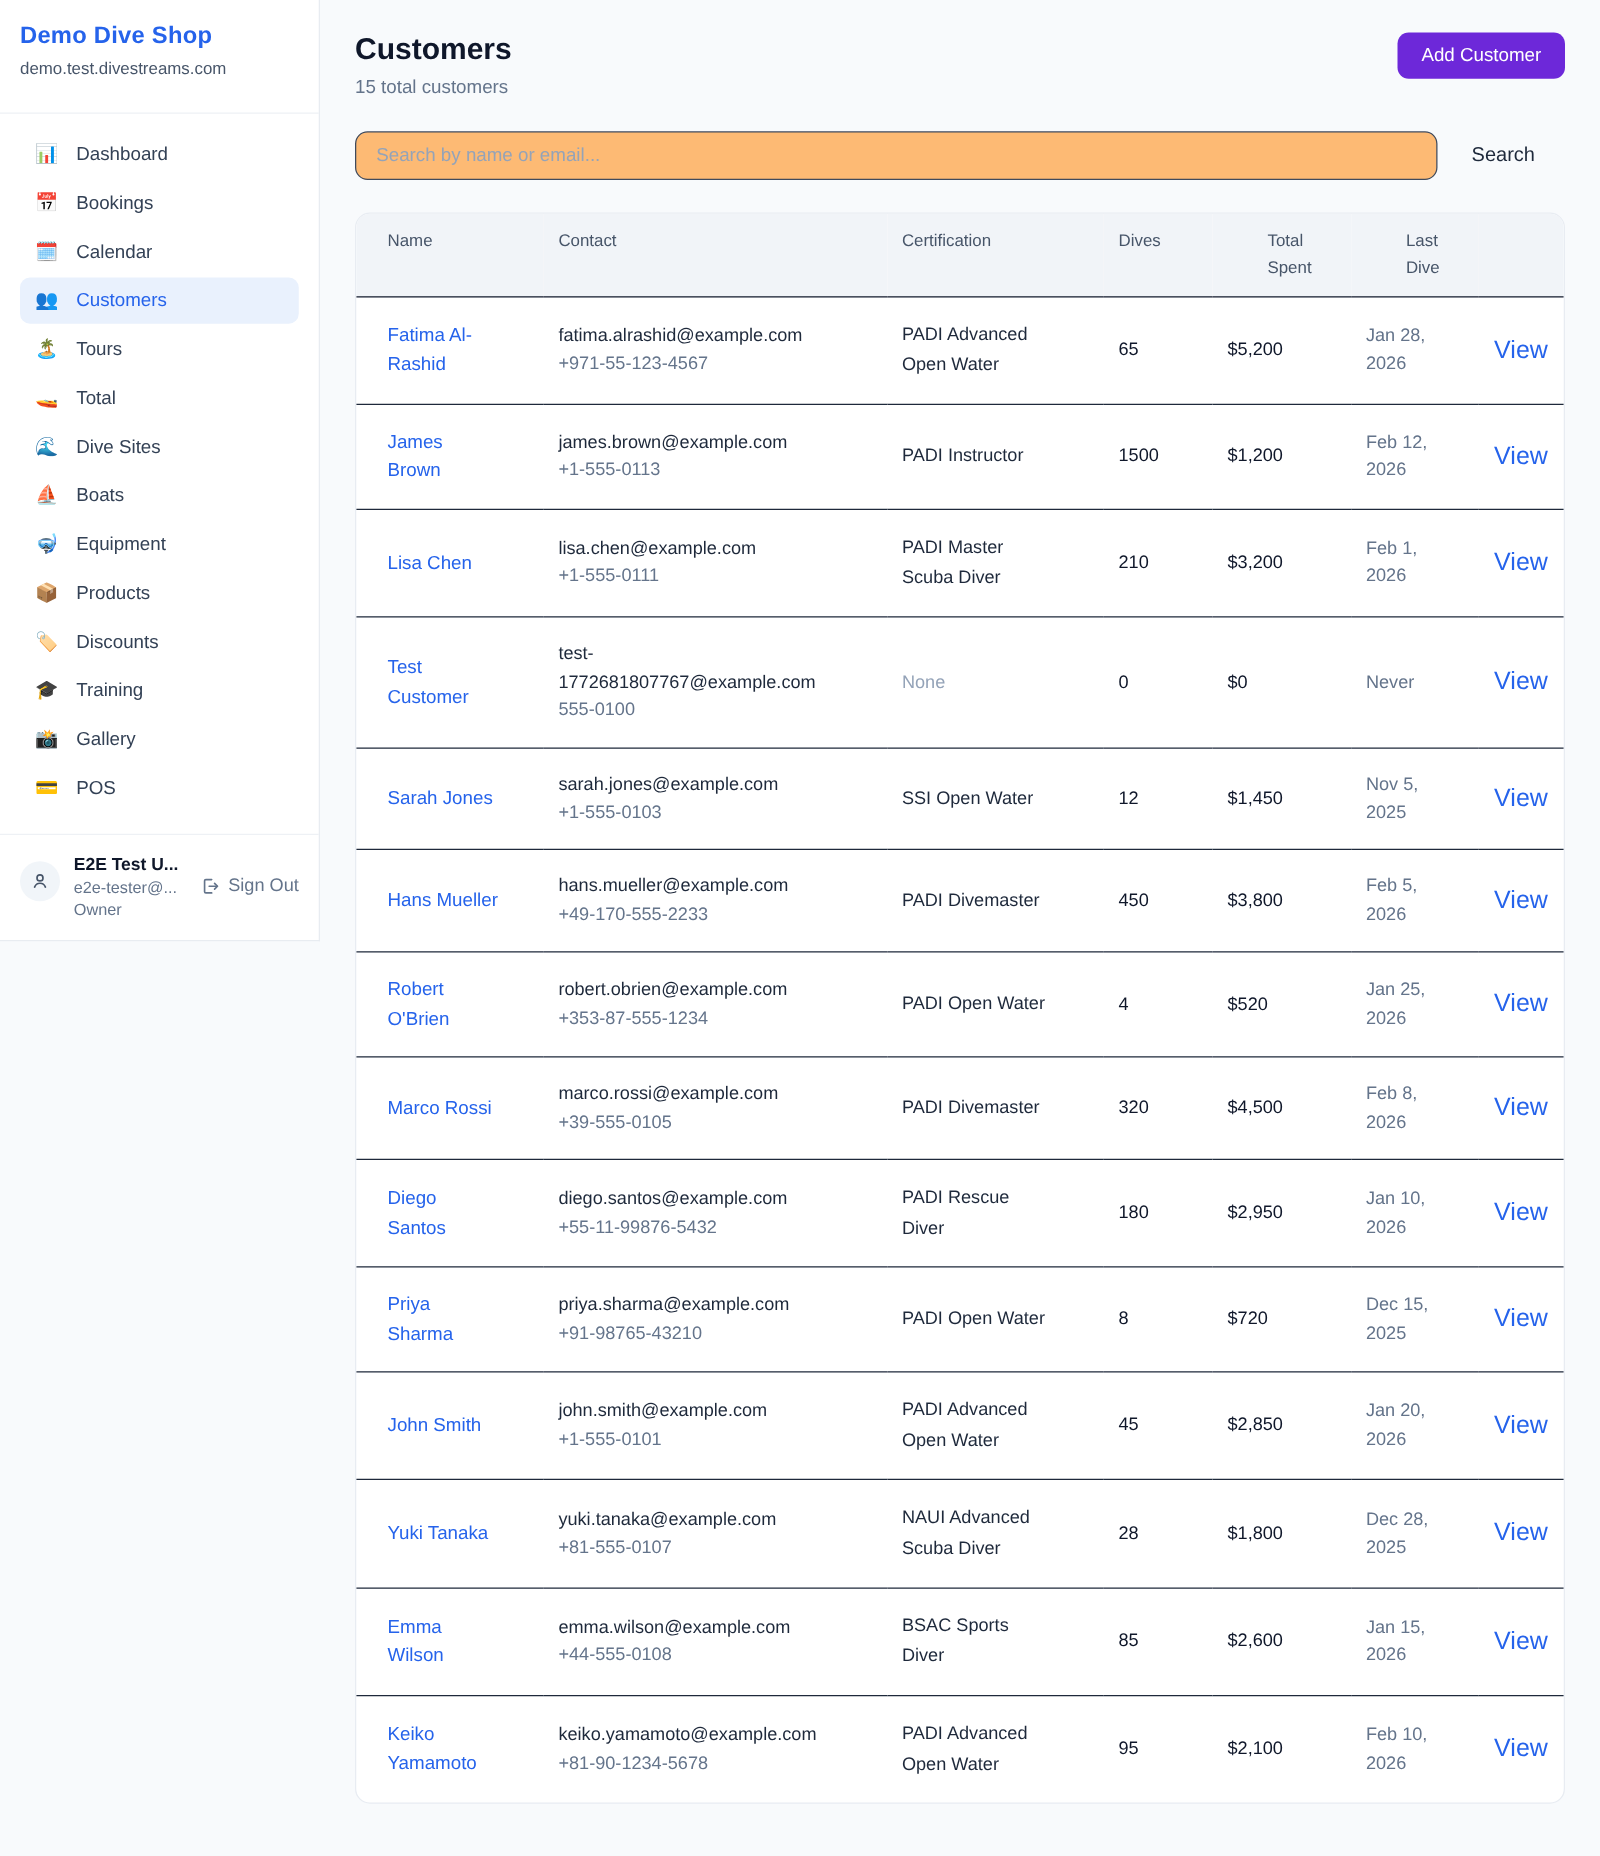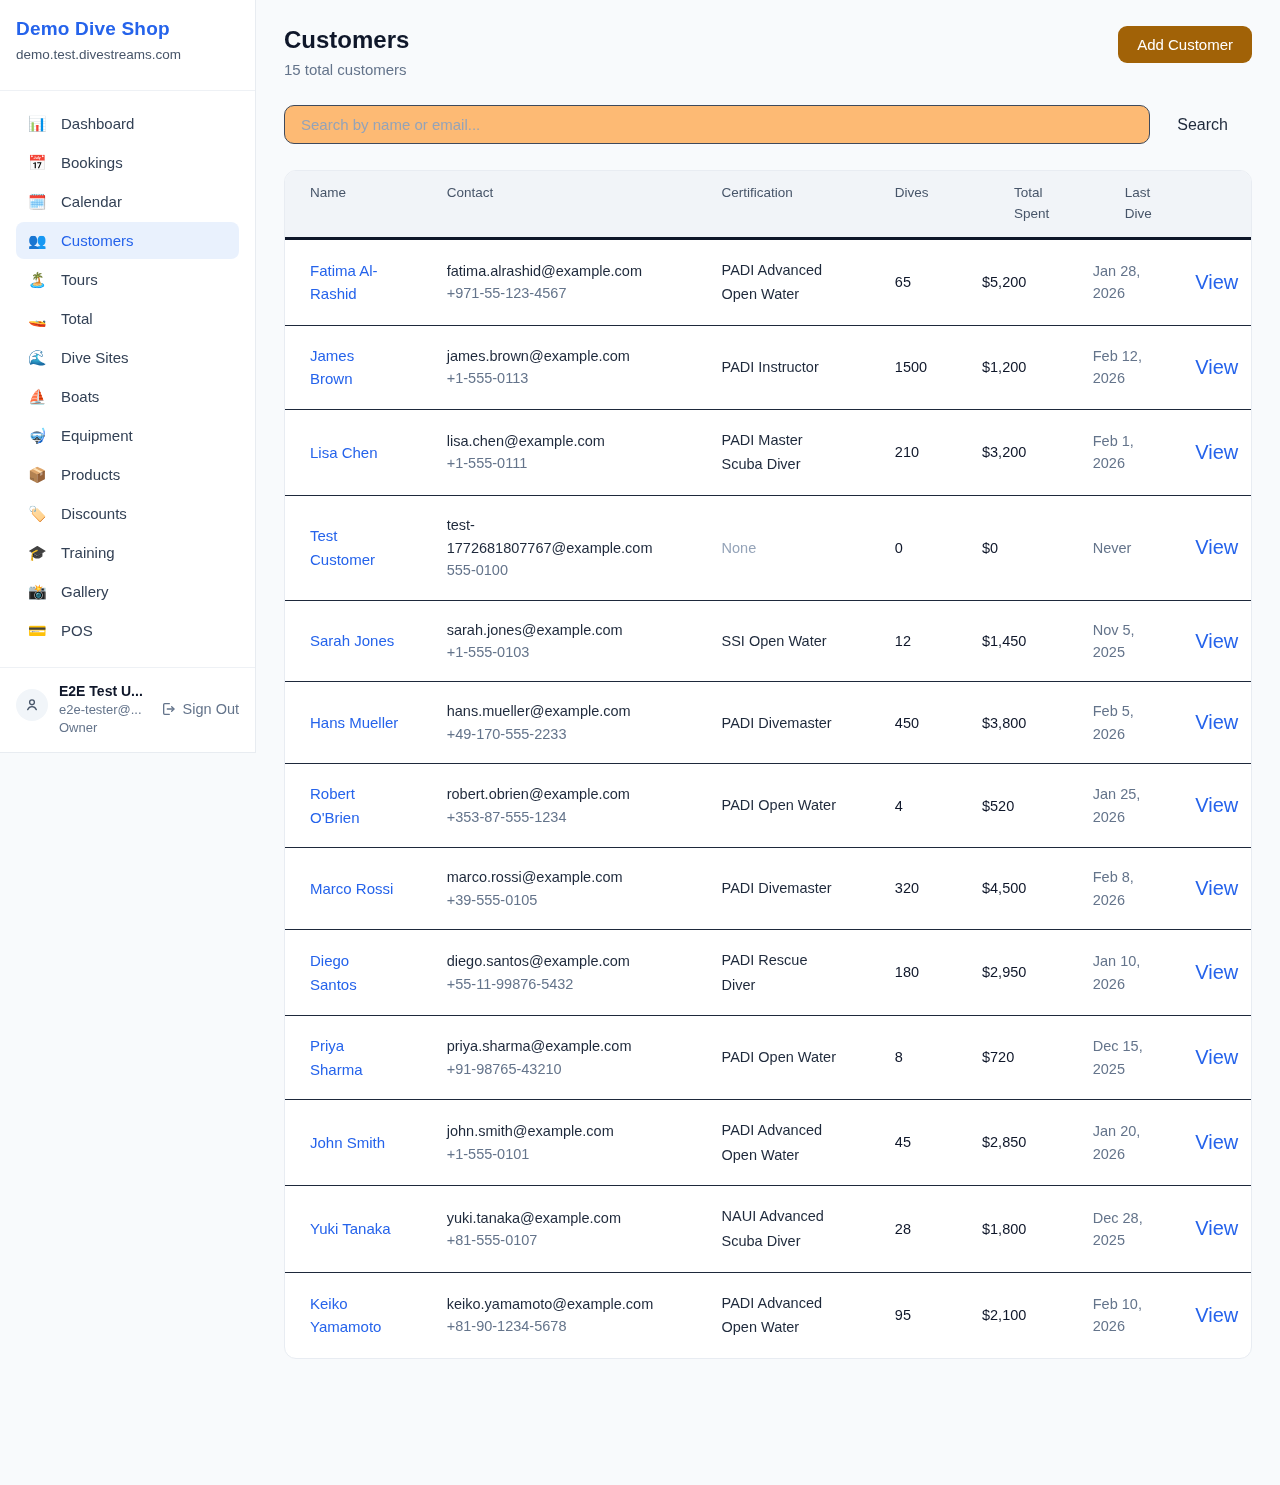--- a/index.html
+++ b/index.html
@@ -52,21 +52,21 @@
     display: flex; align-items: center; gap: 7px;
     color: #64748b; font-size: 14.5px; cursor: pointer; white-space: nowrap;
   }
 
   
   .main { margin-left: 256px; padding: 26px 28px 20px; }
   .page-header { display: flex; justify-content: space-between; align-items: flex-start; }
   .page-title { font-size: 24px; font-weight: bold; color: #0f172a; }
   .page-subtitle { font-size: 15px; color: #64748b; margin-top: 7px; }
   .add-btn {
-    background: #a16207; color: #ffffff;
+    background: #6d28d9; color: #ffffff;
     border: none; border-radius: 9px;
     padding: 10px 19px; font-size: 15px; font-weight: 500;
     font-family: "Liberation Sans", sans-serif;
     cursor: pointer;
   }
 
   .search-row { display: flex; align-items: center; margin-top: 27px; }
   .search-input {
     flex: 1; height: 39px;
     border: 1px solid #3f4a5c; border-radius: 10px;
@@ -84,21 +84,21 @@
   .table-card {
     margin-top: 26px; background: #ffffff;
     border: 1px solid #e8ecf2; border-radius: 12px;
     overflow: hidden;
   }
   table { width: 100%; border-collapse: collapse; table-layout: fixed; }
   thead th {
     background: #f1f4f8; text-align: left;
     font-weight: 500; font-size: 13.5px; color: #475569;
     padding: 12px 12px; vertical-align: top; line-height: 1.55;
-    border-bottom: 3px solid #0f172a;
+    border-bottom: 1px solid #0f172a;
   }
   thead th:first-child, tbody td:first-child { padding-left: 25px; }
   th .narrow { display: inline-block; width: 48px; margin-left: 32px; }
   tbody td {
     padding: 18px 12px; font-size: 14.5px;
     border-bottom: 1px solid #1e293b;
     vertical-align: middle; line-height: 1.55;
   }
   tbody tr:last-child td { border-bottom: none; }
 
@@ -379,20 +379,32 @@
               <div class="contact-email">yuki.tanaka@example.com</div>
               <div class="contact-phone">+81-555-0107</div>
             </td>
             <td><span class="cert">NAUI Advanced Scuba Diver</span></td>
             <td class="cell-dives">28</td>
             <td class="cell-spent">$1,800</td>
             <td><span class="last-dive">Dec 28, 2025</span></td>
             <td><a class="view-link">View</a></td>
           </tr>
           <tr>
+            <td><a class="name-link">Emma Wilson</a></td>
+            <td>
+              <div class="contact-email">emma.wilson@example.com</div>
+              <div class="contact-phone">+44-555-0108</div>
+            </td>
+            <td><span class="cert">BSAC Sports Diver</span></td>
+            <td class="cell-dives">85</td>
+            <td class="cell-spent">$2,600</td>
+            <td><span class="last-dive">Jan 15, 2026</span></td>
+            <td><a class="view-link">View</a></td>
+          </tr>
+          <tr>
             <td><a class="name-link">Keiko Yamamoto</a></td>
             <td>
               <div class="contact-email">keiko.yamamoto@example.com</div>
               <div class="contact-phone">+81-90-1234-5678</div>
             </td>
             <td><span class="cert">PADI Advanced Open Water</span></td>
             <td class="cell-dives">95</td>
             <td class="cell-spent">$2,100</td>
             <td><span class="last-dive">Feb 10, 2026</span></td>
             <td><a class="view-link">View</a></td>

